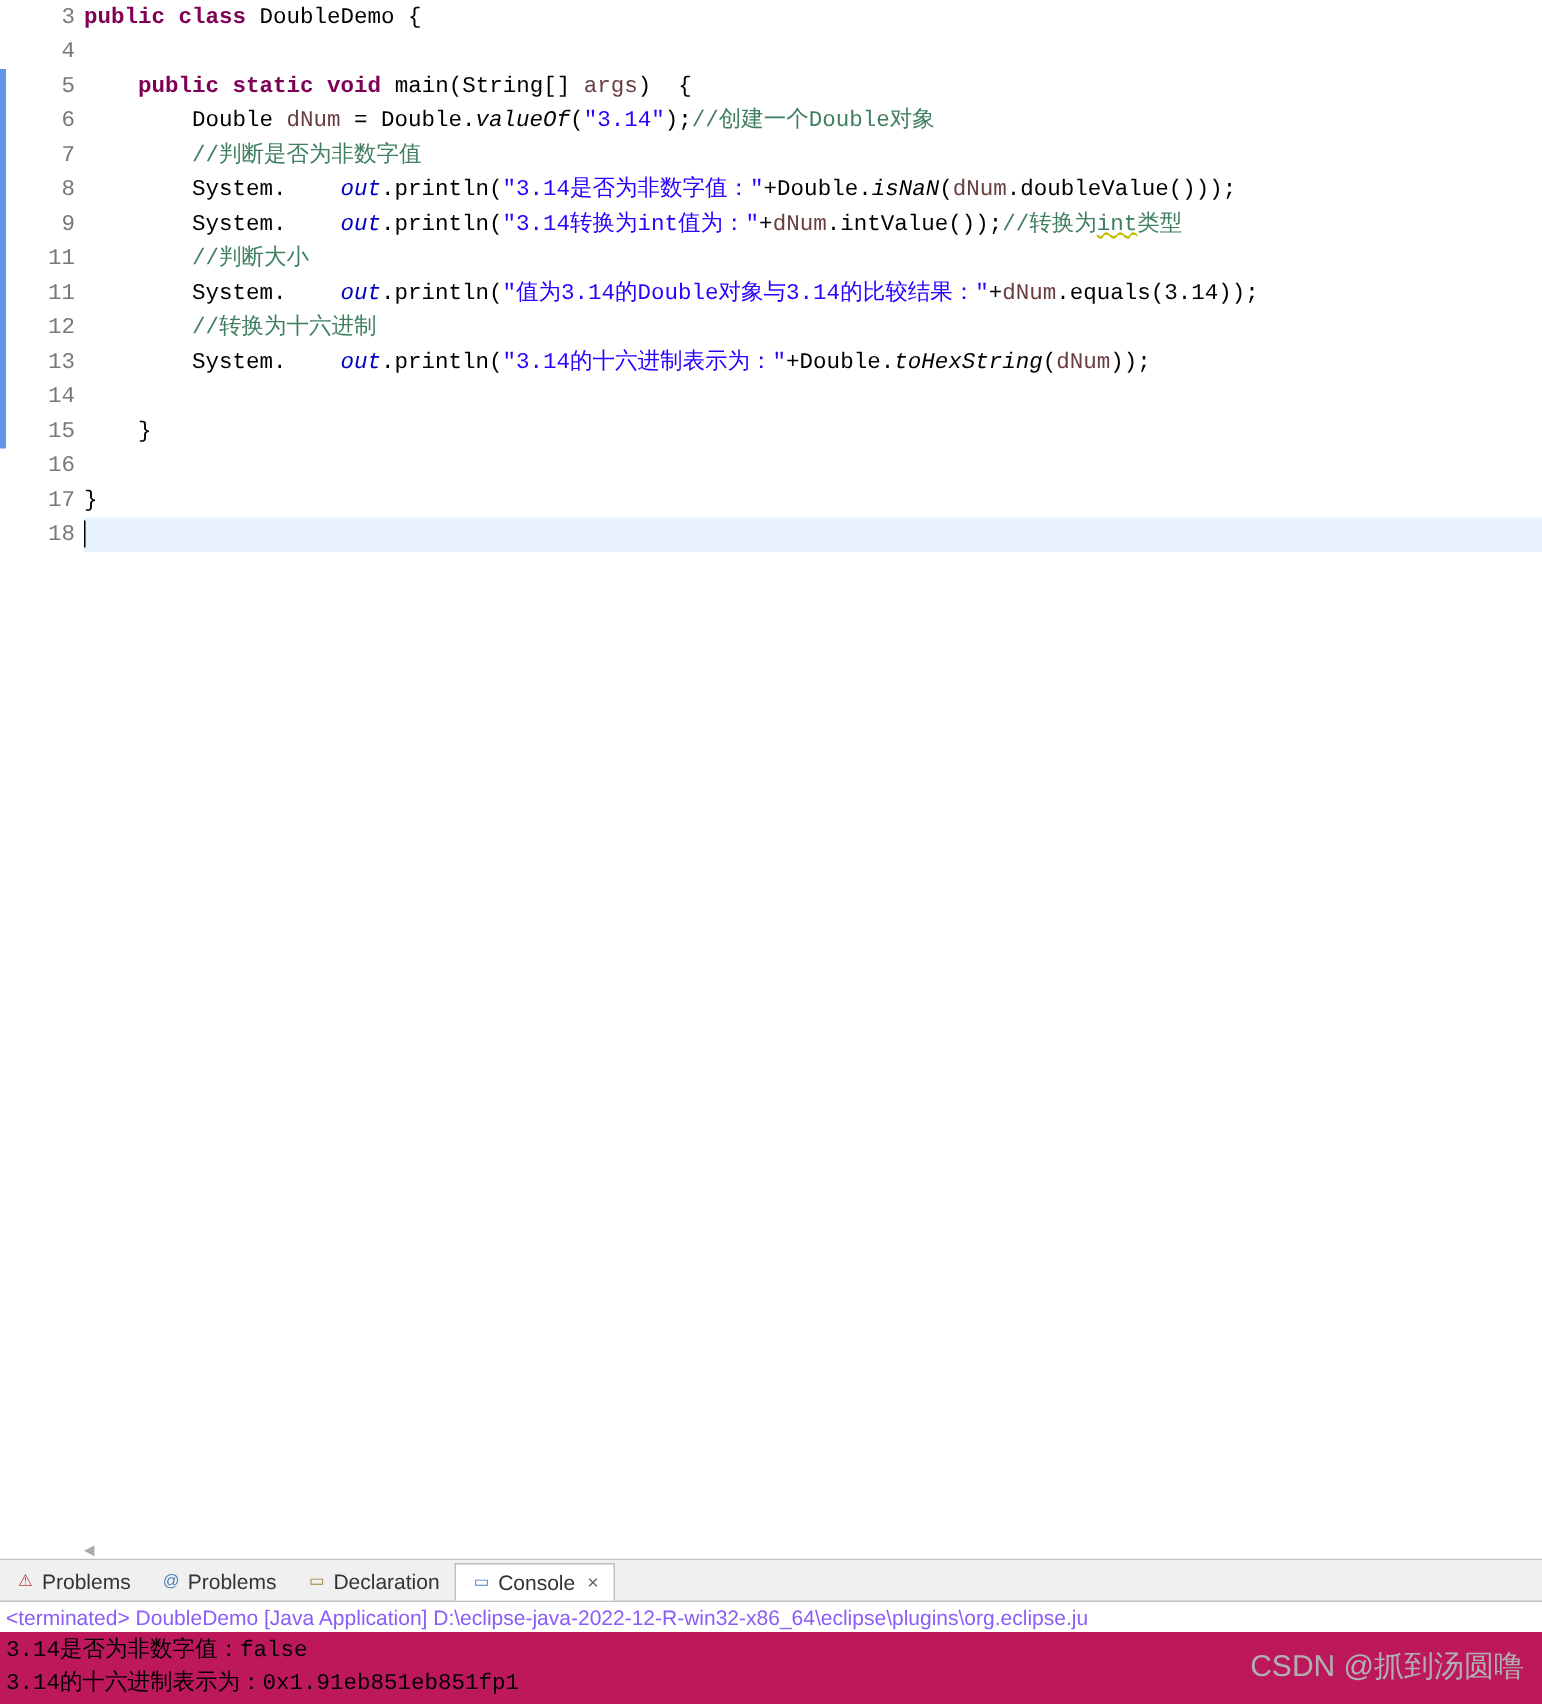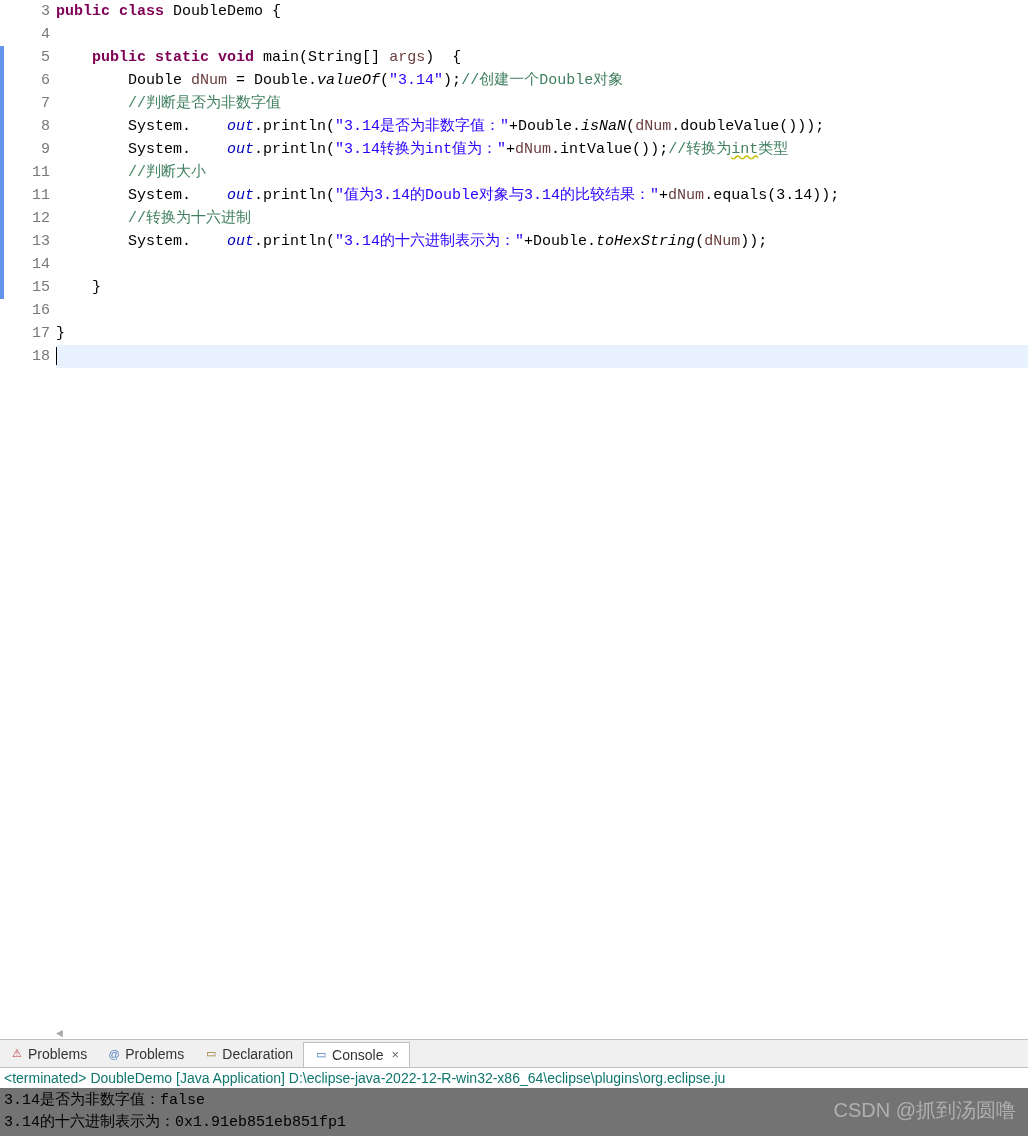--- a/index.html
+++ b/index.html
@@ -115,31 +115,31 @@
       justify-content: center;
       font-size: 11px;
     }
     .close-x {
       color: #666;
       font-size: 13px;
       margin-left: 4px;
       cursor: pointer;
     }
     .console-content {
-      background: #737373;
+      background: #be185d;
       font-family: Consolas, "Courier New", monospace;
       font-size: 15px;
       line-height: 22px;
       padding: 2px 4px;
       color: #000;
     }
     .console-header {
       font-family: "Segoe UI", Arial, sans-serif;
       font-size: 14px;
-      color: #0f766e;
+      color: #8b5cf6;
       padding: 2px 4px;
       background: #fff;
     }
     .watermark {
       position: fixed;
       right: 12px;
       bottom: 12px;
       color: #b0b0b0;
       font-family: "Microsoft YaHei", Arial, sans-serif;
       font-size: 20px;

